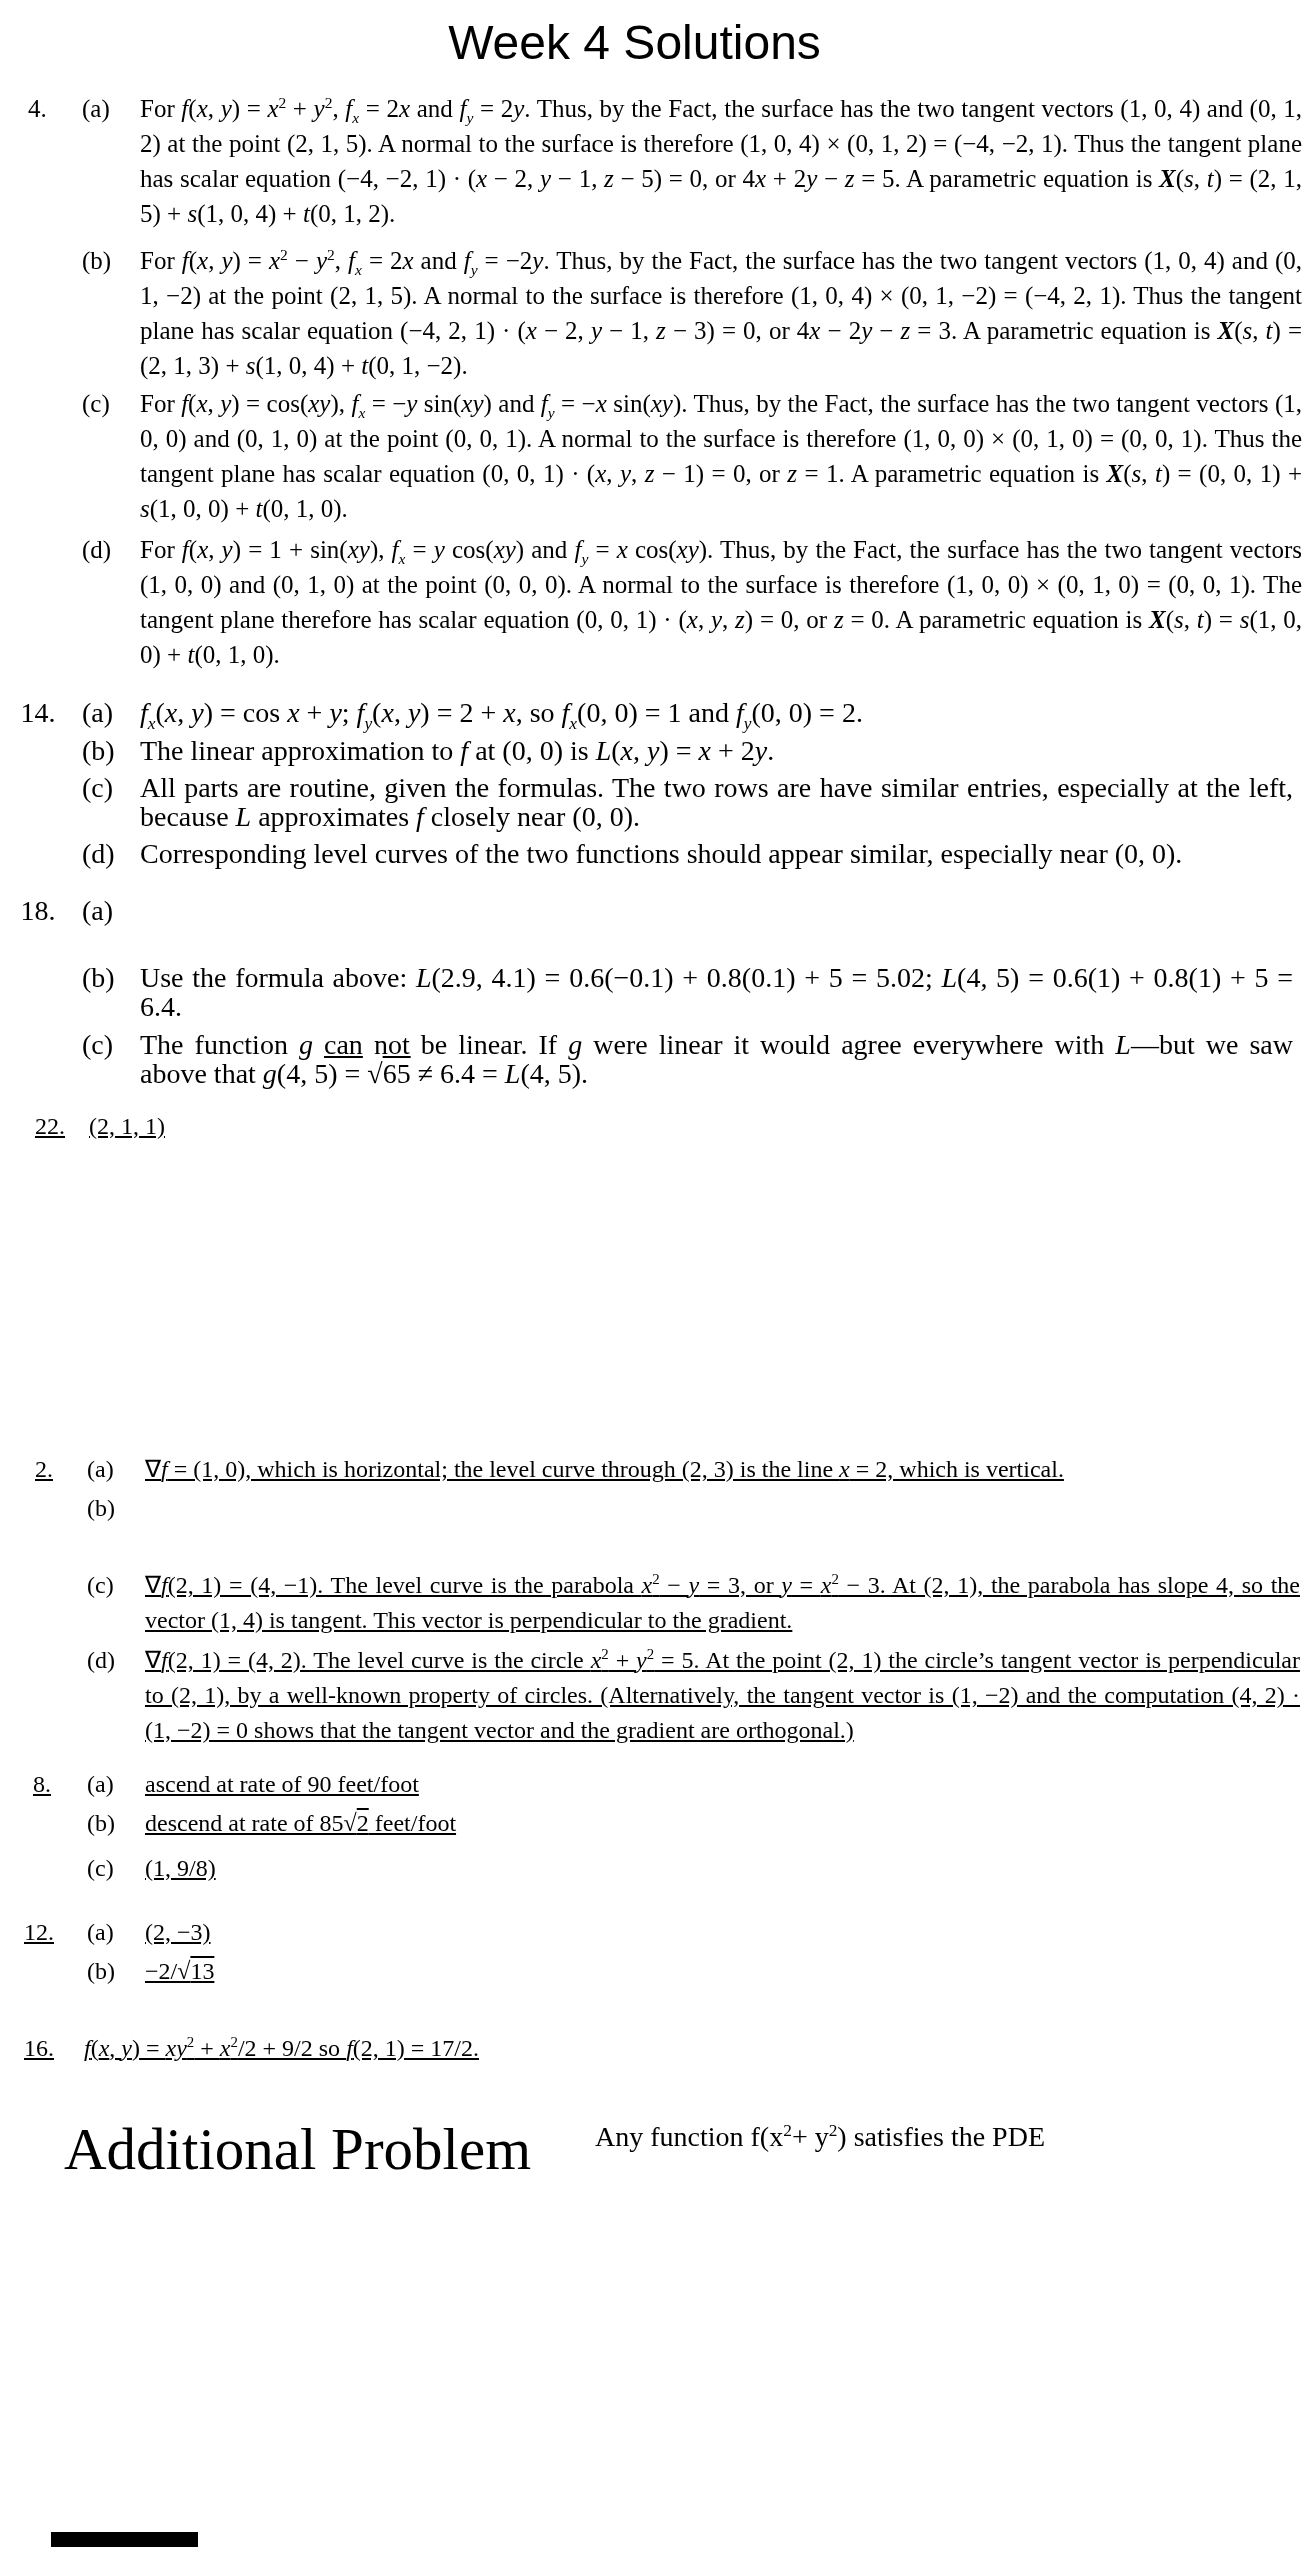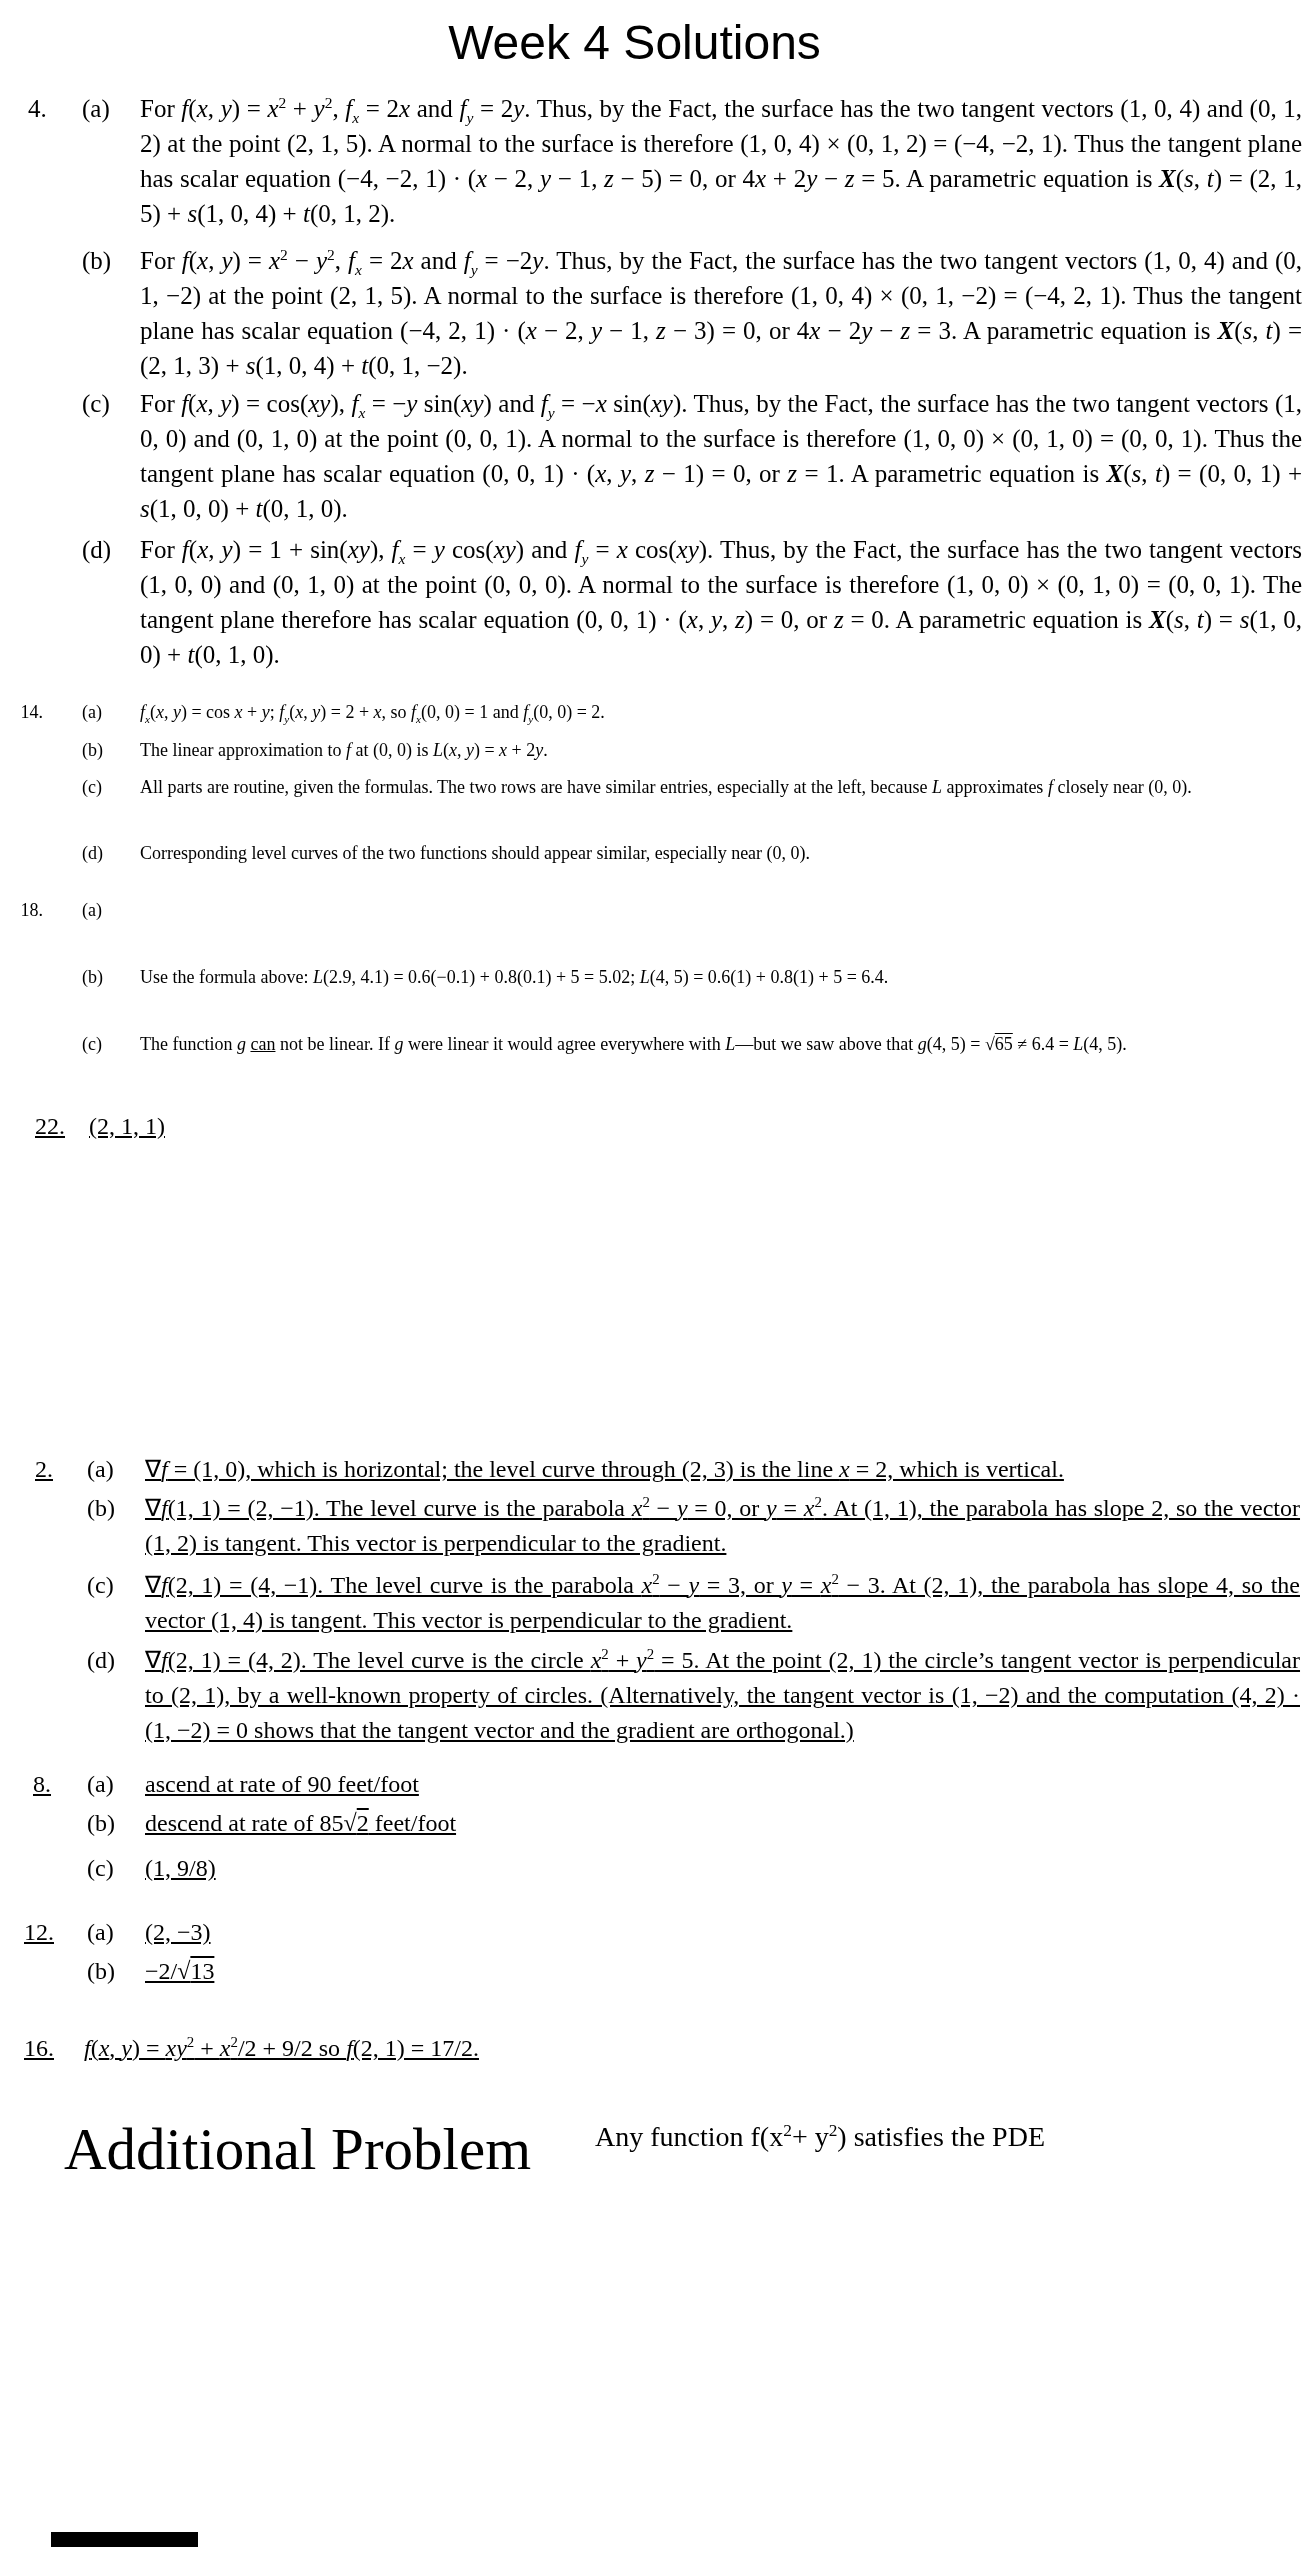--- a/index.html
+++ b/index.html
@@ -19,21 +19,21 @@
     letter-spacing:0px;
   }
 
   .pnum { position:absolute; white-space:nowrap; }
   .part { position:absolute; text-align:justify; }
   .plabel { position:absolute; left:-58px; width:54px; white-space:nowrap; }
   .answer-line { position:absolute; white-space:nowrap; }
 
   
   .fs-lg { font-size:25px; line-height:35px; }
-  .fs-sm { font-size:18px; line-height:29px; }
+  .fs-sm { font-size:28px; line-height:29px; }
   .fs-md { font-size:24px; line-height:35px;text-decoration:underline; }
 
   .col-lg { left:140px; width:1162px; }
   .col-sm { left:140px; width:1153px; }
   .col-md { left:145px; width:1155px; }
 
   sup { font-size:62%; line-height:0; }
   sub { font-size:62%; line-height:0; }
   .rad { text-decoration:overline; }
 
@@ -100,21 +100,21 @@
   </div>
 
   <div class="pnum fs-md" style="left:35px; top:1109px;">22.</div>
   <div class="answer-line fs-md" style="left:89px; top:1109px;">(2, 1, 1)</div>
 
   <div class="pnum fs-md" style="left:35px; top:1452px;">2.</div>
   <div class="part fs-md col-md" style="top:1452px;">
     <span class="plabel">(a)</span><span>∇<i>f</i> = (1, 0), which is horizontal; the level curve through (2, 3) is the line <i>x</i> = 2, which is vertical.</span>
   </div>
   <div class="part fs-md col-md" style="top:1491px;">
-    <span class="plabel">(b)</span><span>∇<i>f</i>(1, 1) = (2, −1).  The level curve is the parabola <i>x</i><sup>2</sup> − <i>y</i> = 0, or <i>y</i> = <i>x</i><sup>2</sup>. At (1, 1), the parabola has slope 2, so the vector (1, 2) is tangent. This vector is perpendicular to the gradient.</span>
+    <span class="plabel">(b)</span>
   </div>
   <div class="part fs-md col-md" style="top:1568px;">
     <span class="plabel">(c)</span><span>∇<i>f</i>(2, 1) = (4, −1). The level curve is the parabola <i>x</i><sup>2</sup> − <i>y</i> = 3, or <i>y</i> = <i>x</i><sup>2</sup> − 3. At (2, 1), the parabola has slope 4, so the vector (1, 4) is tangent. This vector is perpendicular to the gradient.</span>
   </div>
   <div class="part fs-md col-md" style="top:1643px;">
     <span class="plabel">(d)</span><span>∇<i>f</i>(2, 1) = (4, 2). The level curve is the circle <i>x</i><sup>2</sup> + <i>y</i><sup>2</sup> = 5. At the point (2, 1) the circle’s tangent vector is perpendicular to (2, 1), by a well-known property of circles. (Alternatively, the tangent vector is (1, −2) and the computation (4, 2) · (1, −2) = 0 shows that the tangent vector and the gradient are orthogonal.)</span>
   </div>
 
   <div class="pnum fs-md" style="left:33px; top:1767px;">8.</div>
   <div class="part fs-md col-md" style="top:1767px;">

